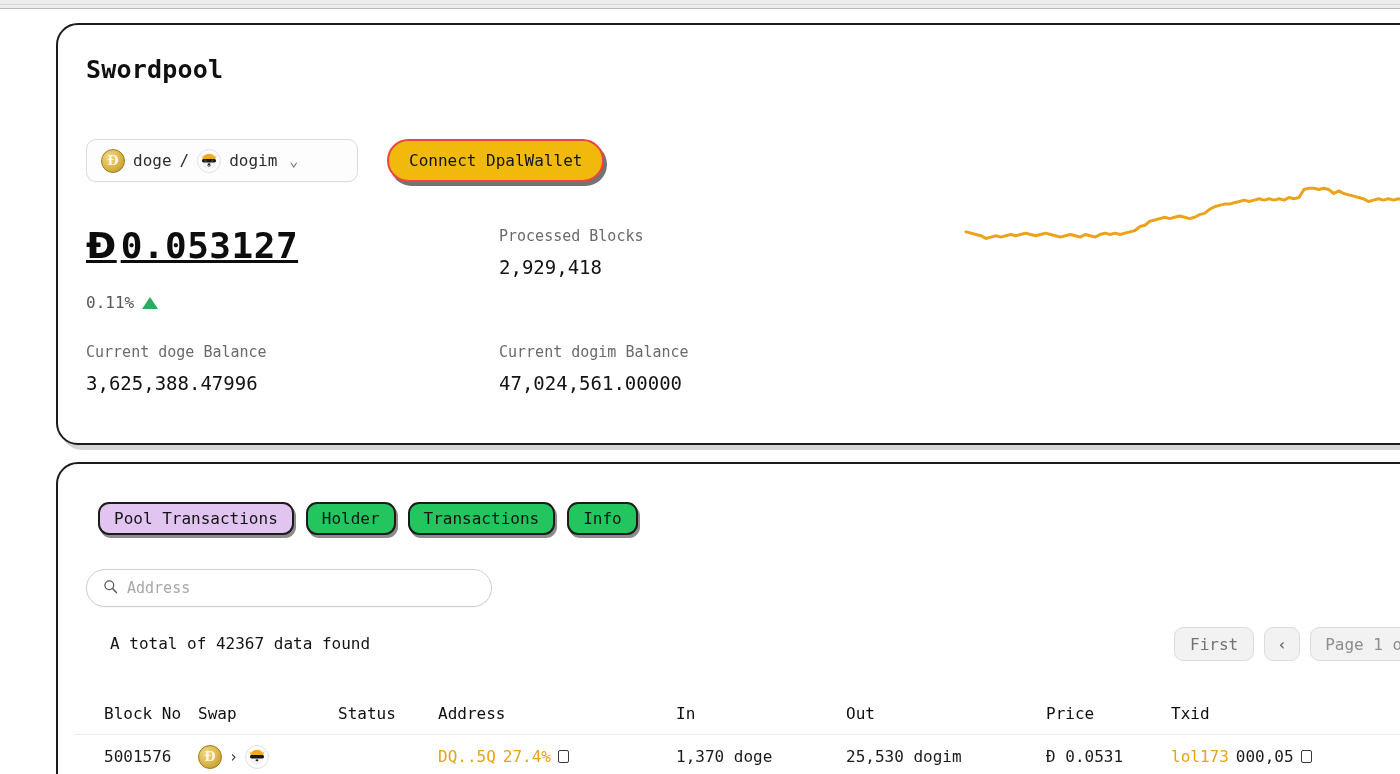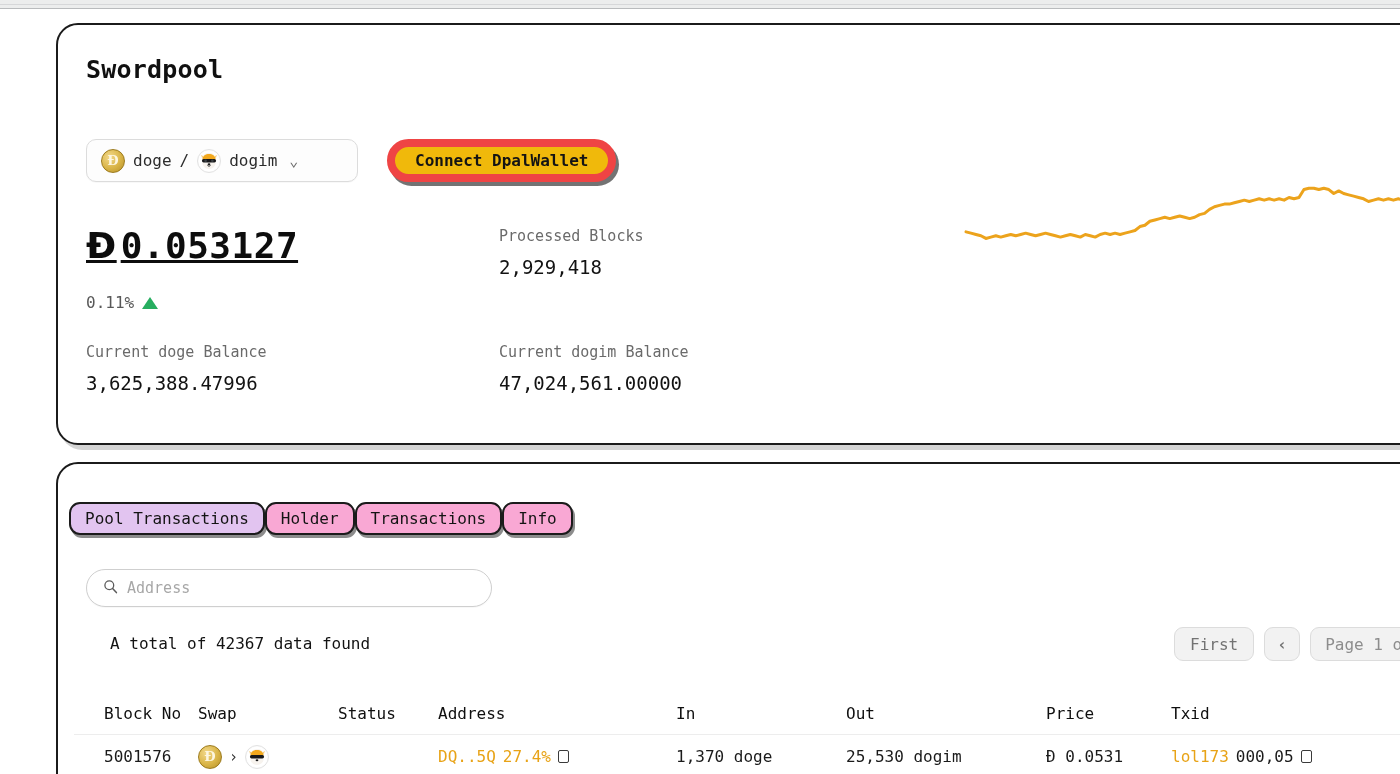--- a/index.html
+++ b/index.html
@@ -48,47 +48,47 @@
     border:1px solid #9c7b1e; color:#fdf6e0; font-weight:700; font-size:13px;
     font-family:"DejaVu Serif", serif;
   }
   .coin-dogim { background:#fbfbfb; border:1px solid #e2e2e2; position:relative; overflow:hidden; }
   .chev { margin-left:4px; font-size:15px; color:#6d6d6d; }
 
   
   .connect-btn {
     position:absolute; left:329px; top:114px; height:43px; padding:0 20px;
     display:flex; align-items:center; justify-content:center;
-    background:#f0b90b; border:8px solid #ef4444; border-radius:24px;
+    background:#f0b90b; border:2px solid #ef4444; border-radius:24px;
     box-shadow: 3px 4px 0 0 rgba(0,0,0,0.55);
-    font-size:16px; font-weight:700; color:#141414; cursor:pointer;
+    font-size:16px; font-weight:400; color:#141414; cursor:pointer;
     font-family:"DejaVu Sans Mono","Liberation Mono",monospace;
   }
 
   
   .price { position:absolute; left:28px; top:200px; font-size:36px; font-weight:700; color:#0d0d0d; letter-spacing:0.5px; white-space:nowrap;text-decoration:underline; }
   .price .dsym { font-family:"DejaVu Sans","Liberation Sans",sans-serif; margin-right:4px; }
   .pct-row { position:absolute; left:28px; top:268px; display:flex; align-items:center; gap:8px; font-size:16px; color:#585858; }
   .tri-up { width:0;height:0;border-left:8px solid transparent;border-right:8px solid transparent;border-bottom:12px solid #27ae60; }
 
   .stat { position:absolute; }
   .stat .lbl { font-size:15px; color:#6a6a6a; margin-bottom:11px; }
   .stat .val { font-size:19px; color:#121212; }
   #stat-blocks   { left:441px; top:202px; }
   #stat-doge-bal { left:28px;  top:318px; }
   #stat-dogim-bal{ left:441px; top:318px; }
 
   
   .spark { position:absolute; left:740px; top:24px; width:660px; height:210px; overflow:hidden; }
 
   
-  .tabs { position:absolute; left:11px; top:38px; display:flex; gap:0;border-radius:10px; }
+  .tabs { position:absolute; left:40px; top:38px; display:flex; gap:12px;border-radius:10px; }
   .tab {
     height:33px; padding:0 14px; display:flex; align-items:center;
-    border:2px solid #1b1b1b; border-radius:11px; background:#f9a8d4;
+    border:2px solid #1b1b1b; border-radius:11px; background:#22c55e;
     font-size:16px; color:#141414; cursor:pointer;
     box-shadow: 2px 3px 0 0 rgba(0,0,0,0.45);
     font-family:"DejaVu Sans Mono","Liberation Mono",monospace;
   }
   .tab.active { background:#e2c4f0; }
 
   
   .search-box {
     position:absolute; left:28px; top:105px; width:406px; height:38px;
     border:1px solid #cfcfcf; border-radius:19px; background:#fff;

